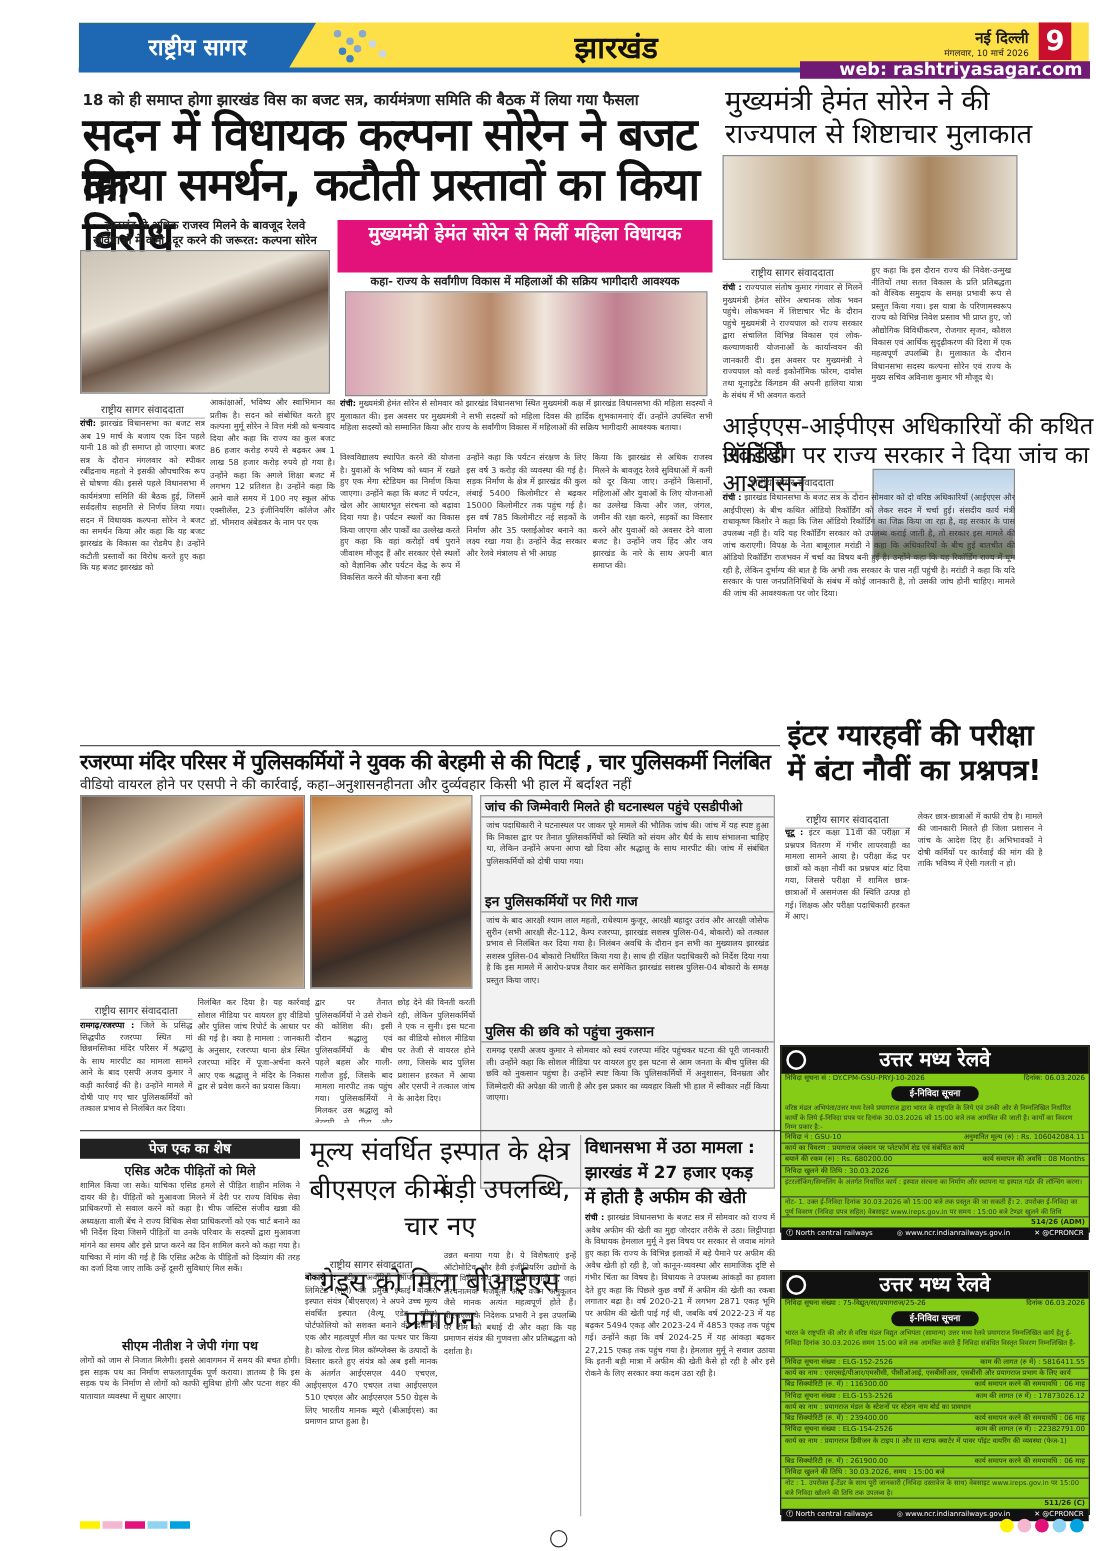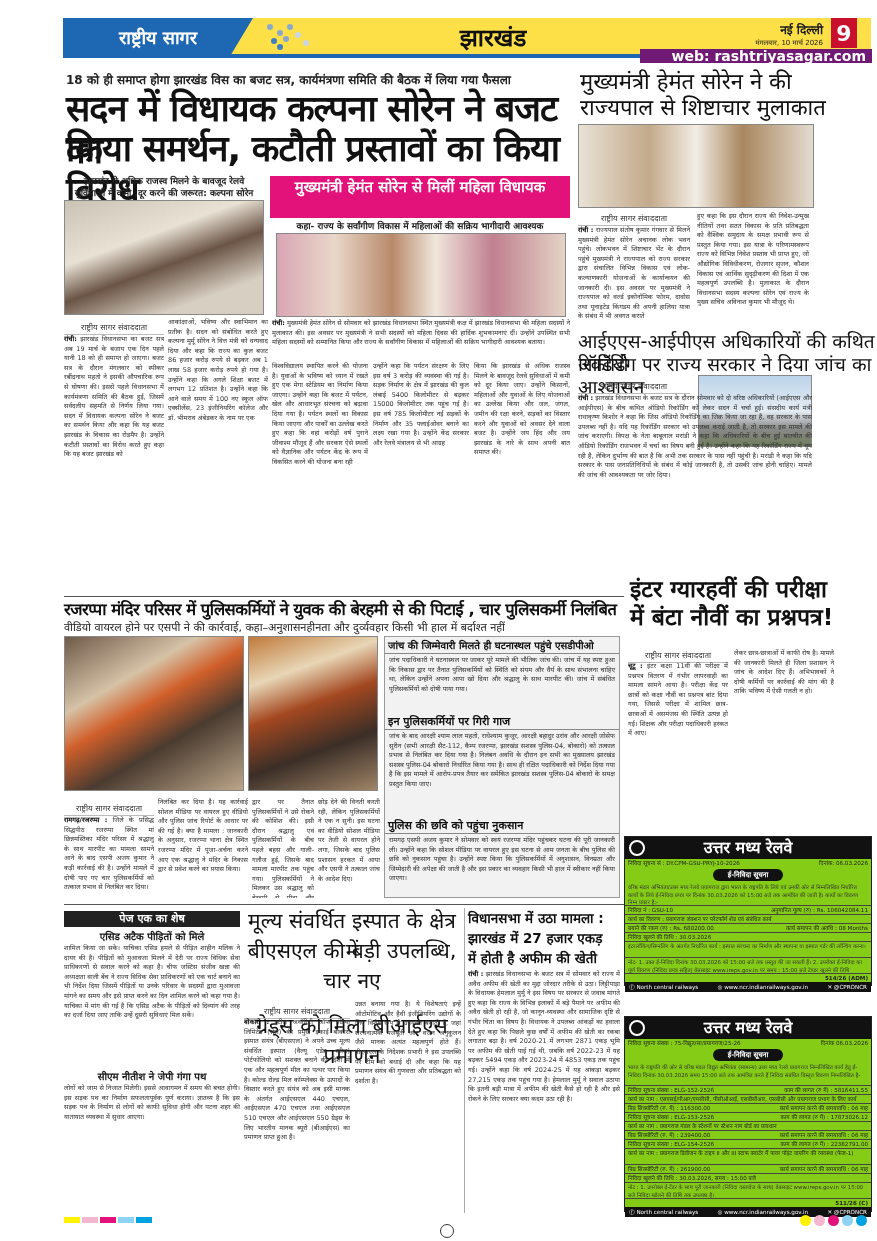--- a/index.html
+++ b/index.html
@@ -114,21 +114,21 @@
 <div class="abs" style="left:64px;top:621px;width:560px;font-size:11px;line-height:14px;color:#222;white-space:nowrap;">वीडियो वायरल होने पर एसपी ने की कार्रवाई, कहा–अनुशासनहीनता और दुर्व्यवहार किसी भी हाल में बर्दाश्त नहीं</div>
 <div class="abs photo" style="left:64px;top:636px;width:180px;height:155px;background:linear-gradient(150deg,#6f5a4a,#d6c2a6 30%,#d05f2a 45%,#4a3b30 65%,#bca68a);"></div>
 <div class="abs photo" style="left:248px;top:636px;width:130px;height:155px;background:linear-gradient(160deg,#c07a3a,#e8d6b6 25%,#a34820 45%,#3b2e27 70%,#9f8467);"></div>
 
 <div class="abs byline" style="left:64px;top:802px;width:90px;">राष्ट्रीय सागर संवाददाता</div>
 <div class="abs body-text" style="left:64px;top:816px;width:90px;height:82px;overflow:hidden;"><b>रामगढ़/रजरप्पा :</b> <span>जिले के प्रसिद्ध सिद्धपीठ रजरप्पा स्थित मां छिन्नमस्तिका मंदिर परिसर में श्रद्धालु के साथ मारपीट का मामला सामने आने के बाद एसपी अजय कुमार ने कड़ी कार्रवाई की है। उन्होंने मामले में दोषी पाए गए चार पुलिसकर्मियों को तत्काल प्रभाव से निलंबित कर दिया।</span></div>
 <div class="abs body-text" style="left:158px;top:798px;width:90px;height:100px;overflow:hidden;">निलंबित कर दिया है। यह कार्रवाई सोशल मीडिया पर वायरल हुए वीडियो और पुलिस जांच रिपोर्ट के आधार पर की गई है। क्या है मामला : जानकारी के अनुसार, रजरप्पा थाना क्षेत्र स्थित रजरप्पा मंदिर में पूजा-अर्चना करने आए एक श्रद्धालु ने मंदिर के निकास द्वार से प्रवेश करने का प्रयास किया।</div>
 <div class="abs body-text" style="left:252px;top:798px;width:62px;height:100px;overflow:hidden;">द्वार पर तैनात पुलिसकर्मियों ने उसे रोकने की कोशिश की। इसी दौरान श्रद्धालु एवं पुलिसकर्मियों के बीच पहले बहस और गाली-गलौज हुई, जिसके बाद मामला मारपीट तक पहुंच गया। पुलिसकर्मियों ने मिलकर उस श्रद्धालु को बेरहमी से पीटा और उसकी पत्नी बचाने की गुहार लगाती रही।</div>
 <div class="abs body-text" style="left:318px;top:798px;width:62px;height:100px;overflow:hidden;">छोड़ देने की विनती करती रही, लेकिन पुलिसकर्मियों ने एक न सुनी। इस घटना का वीडियो सोशल मीडिया पर तेजी से वायरल होने लगा, जिसके बाद पुलिस प्रशासन हरकत में आया और एसपी ने तत्काल जांच के आदेश दिए।</div>
 
-<div class="abs sidebox" style="left:384px;top:636px;width:236px;height:262px;">
+<div class="abs sidebox" style="left:384px;top:636px;width:236px;height:315px;">
   <h4>जांच की जिम्मेवारी मिलते ही घटनास्थल पहुंचे एसडीपीओ</h4>
   <div class="body-text" style="padding:2px 4px;height:58px;overflow:hidden;">जांच पदाधिकारी ने घटनास्थल पर जाकर पूरे मामले की भौतिक जांच की। जांच में यह स्पष्ट हुआ कि निकास द्वार पर तैनात पुलिसकर्मियों को स्थिति को संयम और धैर्य के साथ संभालना चाहिए था, लेकिन उन्होंने अपना आपा खो दिया और श्रद्धालु के साथ मारपीट की। जांच में संबंधित पुलिसकर्मियों को दोषी पाया गया।</div>
   <h4 style="font-size:11px;">इन पुलिसकर्मियों पर गिरी गाज</h4>
   <div class="body-text" style="padding:2px 4px;height:86px;overflow:hidden;">जांच के बाद आरक्षी श्याम लाल महतो, राधेश्याम कुजूर, आरक्षी बहादुर उरांव और आरक्षी जोसेफ सुरीन (सभी आरक्षी सैट-112, कैम्प रजरप्पा, झारखंड सशस्त्र पुलिस-04, बोकारो) को तत्काल प्रभाव से निलंबित कर दिया गया है। निलंबन अवधि के दौरान इन सभी का मुख्यालय झारखंड सशस्त्र पुलिस-04 बोकारो निर्धारित किया गया है। साथ ही रक्षित पदाधिकारी को निर्देश दिया गया है कि इस मामले में आरोप-प्रपत्र तैयार कर समेकित झारखंड सशस्त्र पुलिस-04 बोकारो के समक्ष प्रस्तुत किया जाए।</div>
   <h4 style="font-size:11px;">पुलिस की छवि को पहुंचा नुकसान</h4>
   <div class="body-text" style="padding:2px 4px;height:72px;overflow:hidden;">रामगढ़ एसपी अजय कुमार ने सोमवार को स्वयं रजरप्पा मंदिर पहुंचकर घटना की पूरी जानकारी ली। उन्होंने कहा कि सोशल मीडिया पर वायरल हुए इस घटना से आम जनता के बीच पुलिस की छवि को नुकसान पहुंचा है। उन्होंने स्पष्ट किया कि पुलिसकर्मियों में अनुशासन, विनम्रता और जिम्मेदारी की अपेक्षा की जाती है और इस प्रकार का व्यवहार किसी भी हाल में स्वीकार नहीं किया जाएगा।</div>
 </div>
 
 <div class="abs ad" style="left:624px;top:836px;width:248px;height:150px;">
   <div class="ad-head"><span class="ad-logo"></span><span>उत्तर मध्य रेलवे</span></div>

